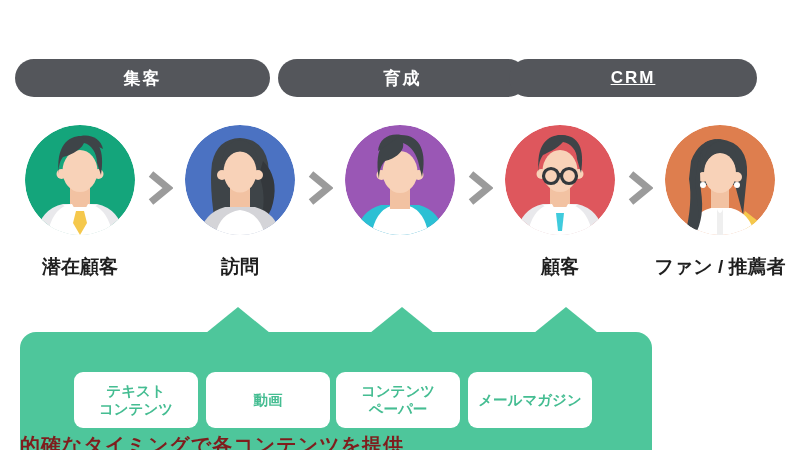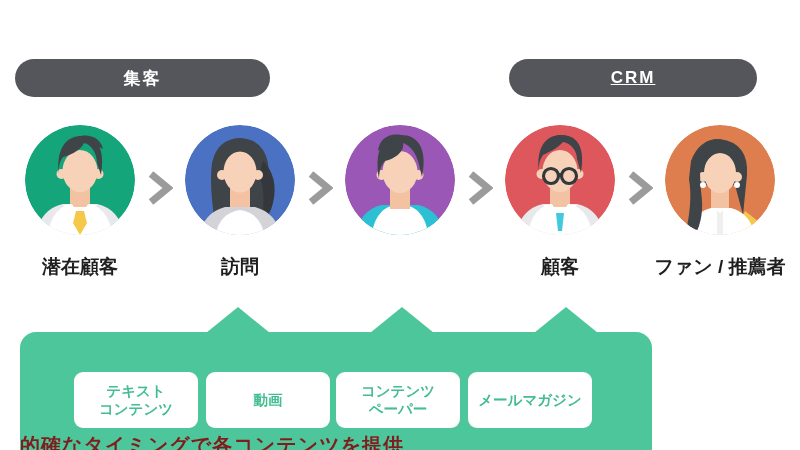--- a/index.html
+++ b/index.html
@@ -50,20 +50,23 @@
     color:#7f1d1d;font-size:20px;font-weight:bold;letter-spacing:1px;
   }
 </style>
 </head>
 <body>
 
 <div class="stage-canvas">
 
   <div class="phase-bar b1">
     <span>集客</span>
+  </div>
+  <div class="phase-bar b2">
+    <span>育成</span>
   </div>
   <div class="phase-bar b3">
     <span>CRM</span>
   </div>
 
   <svg class="avatar a1" viewBox="0 0 110 110">
     <defs>
         <clipPath id="cl1">
           <circle cx="55" cy="55" r="55"></circle>
         </clipPath>

